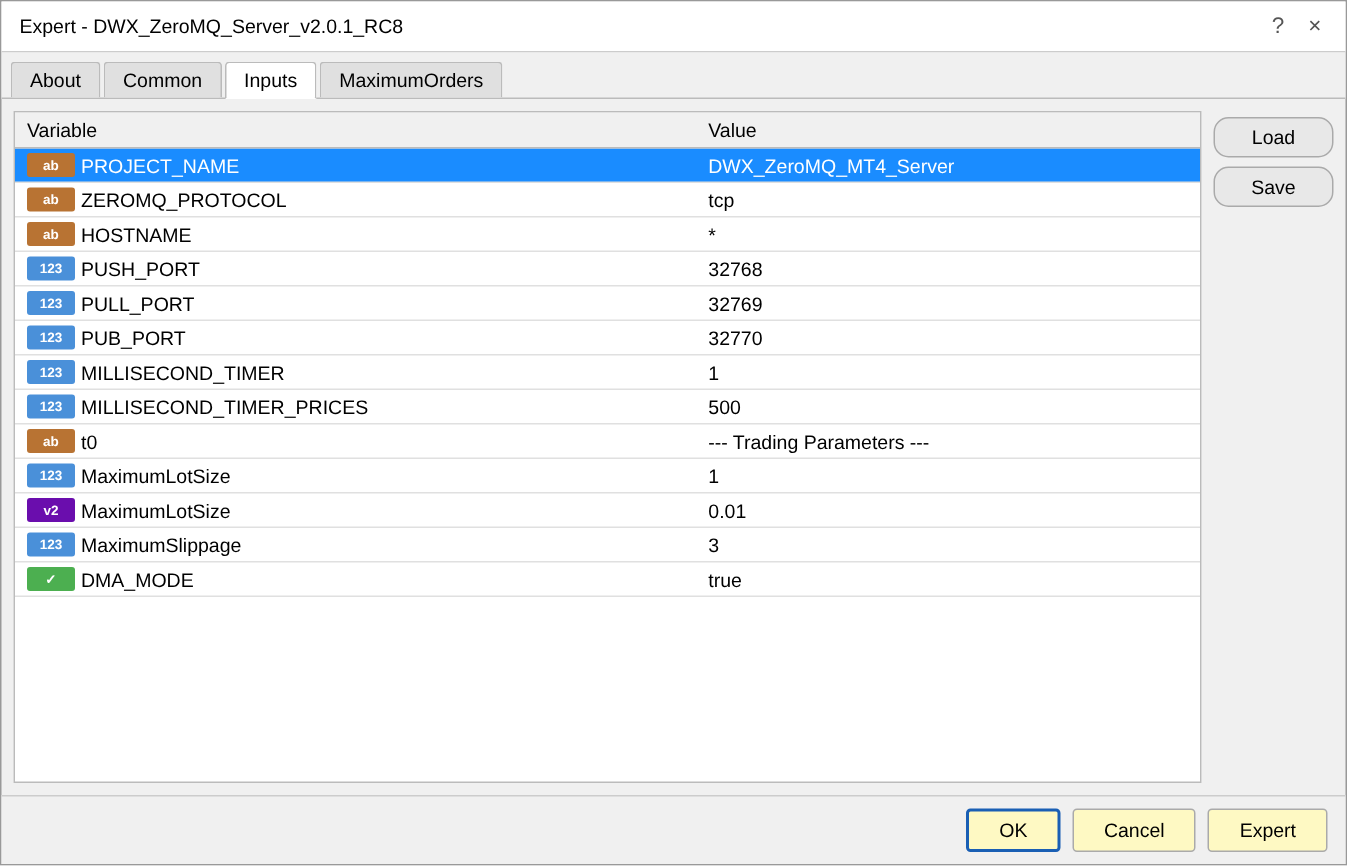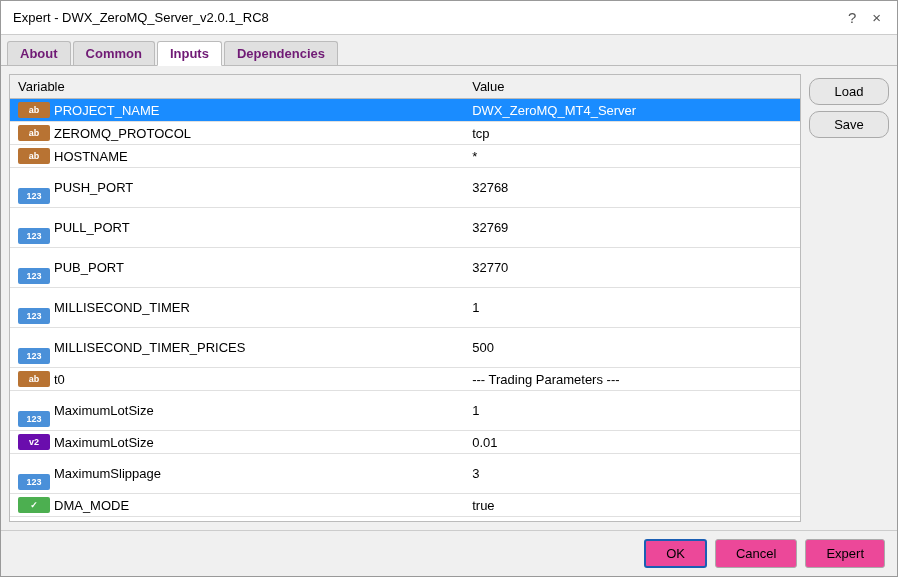--- a/index.html
+++ b/index.html
@@ -53,23 +53,22 @@
       gap: 2px;
       border-bottom: 1px solid #bbb;
     }
     .tab {
       padding: 4px 12px;
       border: 1px solid #bbb;
       border-bottom: none;
       background: #e0e0e0;
       cursor: pointer;
       font-size: 13px;
-      color: #701a75;
+      color: #000000;
       border-radius: 3px 3px 0 0;
-      font-weight: bold;
     }
     .tab.active {
       background: #fff;
       border-bottom: 1px solid #fff;
       margin-bottom: -1px;
       z-index: 1;
     }
     .content {
       display: flex;
       flex: 1;
@@ -116,21 +115,21 @@
       width: 32px;
       height: 16px;
       border-radius: 2px;
       font-size: 9px;
       font-weight: bold;
       color: #fff;
       margin-right: 4px;
       flex-shrink: 0;
     }
     .icon-ab { background: #b87333; }
-    .icon-123 { background: #4a90d9; margin-top: 17px; }
+    .icon-123 { background: #4a90d9; }
     .icon-v2 { background: #6a0dad; }
     .icon-check { background: #4caf50; }
     .cell-var {
       display: flex;
       align-items: center;
     }
     .side-buttons {
       display: flex;
       flex-direction: column;
       gap: 6px;
@@ -150,21 +149,21 @@
       display: flex;
       justify-content: flex-end;
       padding: 8px 12px;
       gap: 8px;
       border-top: 1px solid #ccc;
       background: #f0f0f0;
     }
     .footer-btn {
       padding: 5px 20px;
       border: 1px solid #aaa;
-      background: #ec4899;
+      background: #fef9c3;
       cursor: pointer;
       font-size: 13px;
       border-radius: 3px;
     }
     .footer-btn.ok {
       border: 2px solid #1a5fb4;
     }
   </style>
 </head>
 <body>
@@ -176,21 +175,21 @@
     <div class="title-bar-right">
       <button class="title-btn">?</button>
       <button class="title-btn">×</button>
     </div>
   </div>
 
   <div class="tab-bar">
     <div class="tab">About</div>
     <div class="tab">Common</div>
     <div class="tab active">Inputs</div>
-    <div class="tab">Dependencies</div>
+    <div class="tab">MaximumOrders</div>
   </div>
 
   <div class="content">
 
     <div class="table-container">
       <table>
         <thead>
           <tr>
             <th>Variable</th>
             <th>Value</th>

